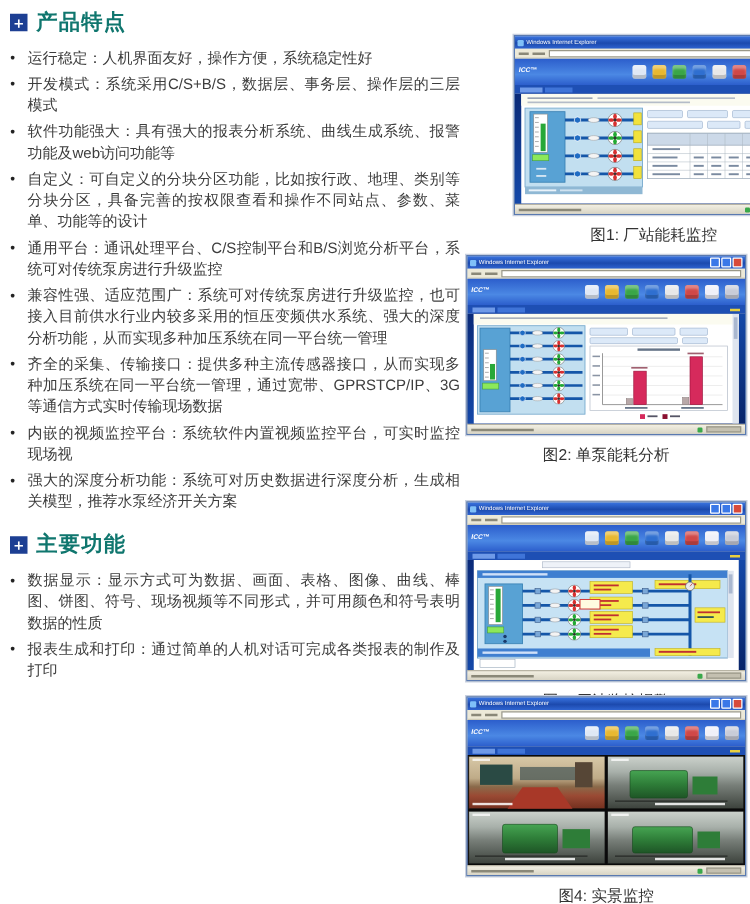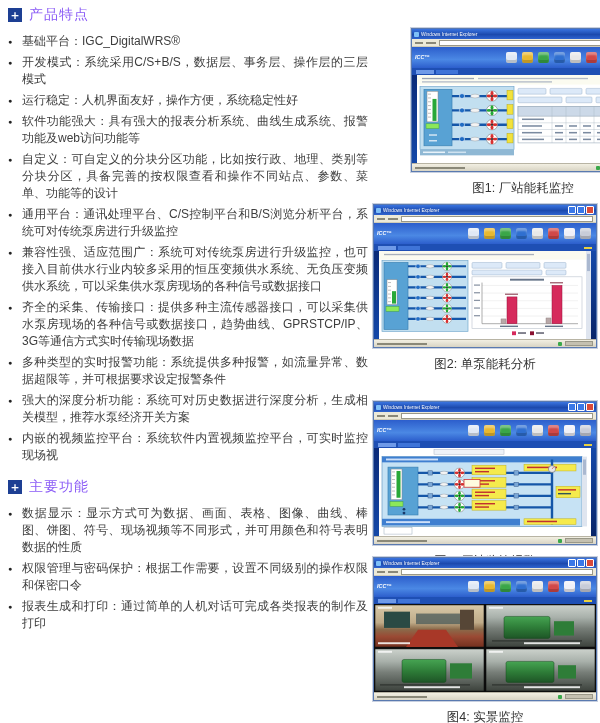--- a/index.html
+++ b/index.html
@@ -10,21 +10,21 @@
   }
   
   .left-col{position:absolute;left:8px;top:4px;width:360px;}
   .sec-header{display:flex;align-items:center;gap:7px;margin:2px 0 9px 0;}
   .sec-header .plusbox{
     width:14px;height:14px;background:#1d3f93;flex:0 0 14px;
     display:flex;align-items:center;justify-content:center;
     color:#fff;font-size:12px;line-height:12px;font-weight:bold;
   }
   .sec-header h2{
-    margin:0;font-size:14px;font-weight:normal;color:#8b5cf6;letter-spacing:1px;
+    margin:0;font-size:17px;font-weight:bold;color:#0f766e;letter-spacing:1px;
   }
   ul.feat{list-style:none;margin:0 0 14px 0;padding:0;}
   ul.feat li{
     position:relative;padding-left:14px;margin-bottom:4px;
     font-size:12px;line-height:17px;color:#3d3d3d;text-align:justify;
   }
   ul.feat li::before{
     content:"●";position:absolute;left:0;top:0;font-size:7px;color:#222;line-height:17px;
   }
   
@@ -87,40 +87,37 @@
 </head>
 <body>
 
 <div class="left-col">
 
   <div class="sec-header">
     <span class="plusbox">＋</span>
     <h2>产品特点</h2>
   </div>
   <ul class="feat">
-    <li>基础平台：IGC_DigitalWRS®</li>
+    <li>运行稳定：人机界面友好，操作方便，系统稳定性好</li>
     <li>开发模式：系统采用C/S+B/S，数据层、事务层、操作层的三层模式</li>
-    <li>运行稳定：人机界面友好，操作方便，系统稳定性好</li>
     <li>软件功能强大：具有强大的报表分析系统、曲线生成系统、报警功能及web访问功能等</li>
     <li>自定义：可自定义的分块分区功能，比如按行政、地理、类别等分块分区，具备完善的按权限查看和操作不同站点、参数、菜单、功能等的设计</li>
     <li>通用平台：通讯处理平台、C/S控制平台和B/S浏览分析平台，系统可对传统泵房进行升级监控</li>
-    <li>兼容性强、适应范围广：系统可对传统泵房进行升级监控，也可接入目前供水行业内较多采用的恒压变频供水系统、无负压变频供水系统，可以采集供水泵房现场的各种信号或数据接口</li>
-    <li>齐全的采集、传输接口：提供多种主流传感器接口，可以采集供水泵房现场的各种信号或数据接口，趋势曲线、GPRSTCP/IP、3G等通信方式实时传输现场数据</li>
-    <li>多种类型的实时报警功能：系统提供多种报警，如流量异常、数据超限等，并可根据要求设定报警条件</li>
+    <li>兼容性强、适应范围广：系统可对传统泵房进行升级监控，也可接入目前供水行业内较多采用的恒压变频供水系统、强大的深度分析功能，从而实现多种加压系统在同一平台统一管理</li>
+    <li>齐全的采集、传输接口：提供多种主流传感器接口，从而实现多种加压系统在同一平台统一管理，通过宽带、GPRSTCP/IP、3G等通信方式实时传输现场数据</li>
+    <li>内嵌的视频监控平台：系统软件内置视频监控平台，可实时监控现场视</li>
     <li>强大的深度分析功能：系统可对历史数据进行深度分析，生成相关模型，推荐水泵经济开关方案</li>
-    <li>内嵌的视频监控平台：系统软件内置视频监控平台，可实时监控现场视</li>
   </ul>
 
   <div class="sec-header">
     <span class="plusbox">＋</span>
     <h2>主要功能</h2>
   </div>
   <ul class="feat">
     <li>数据显示：显示方式可为数据、画面、表格、图像、曲线、棒图、饼图、符号、现场视频等不同形式，并可用颜色和符号表明数据的性质</li>
-    <li>权限管理与密码保护：根据工作需要，设置不同级别的操作权限和保密口令</li>
     <li>报表生成和打印：通过简单的人机对话可完成各类报表的制作及打印</li>
 
   </ul>
 </div>
 
 <div class="right-col">
 
   <svg width="0" height="0" style="position:absolute">
     <defs>
       <symbol id="fan" viewBox="0 0 12 12">

